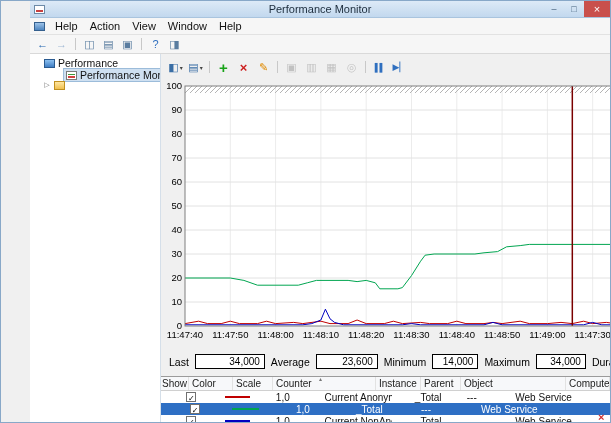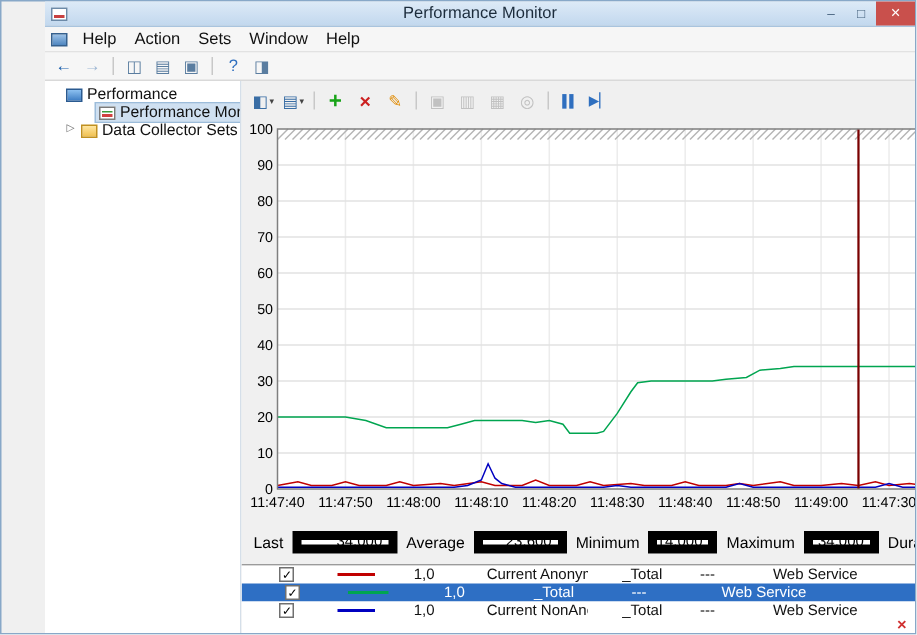--- a/index.html
+++ b/index.html
@@ -52,21 +52,21 @@
   .pbtn .dd { font-size:6px; color:#444; margin-left:1px; }
   [data-name="add-counter-icon"] { font-size:15px; font-weight:700; line-height:1; }
   [data-name="delete-counter-icon"] { font-size:13px; font-weight:700; line-height:1; }
   [data-name="freeze-display-icon"] { font-size:8px; font-weight:700; letter-spacing:-1px; }
   [data-name="update-data-icon"] { font-size:9px; }
 
   #chart-svg { flex:0 0 auto; display:block; }
 
   
   .stats { height:27px; display:flex; align-items:center; gap:6px; padding:8px 0 0 8px; font-size:10.5px; white-space:nowrap; overflow:hidden; flex:0 0 auto; }
-  .stat-box { height:15px; border:6px solid #000000; background:#fff; display:flex; align-items:center; justify-content:flex-end; padding:0 4px; font-size:10px; flex:0 0 auto; }
+  .stat-box { height:15px; border:1px solid #000000; background:#fff; display:flex; align-items:center; justify-content:flex-end; padding:0 4px; font-size:10px; flex:0 0 auto; }
   .sb-last { width:70px; } .sb-average { width:62px; } .sb-minimum { width:46px; } .sb-maximum { width:50px; }
   .sb-duration { flex:1 1 auto; min-width:8px; }
 
   
   .ctable { flex:1; background:#fff; border-top:1px solid #9b9b9b; margin-top:5px; font-size:10px; overflow:hidden; min-height:0; }
   .thead { display:flex; height:14px; background:#f7f8fa; border-bottom:1px solid #d0d0d0; color:#222; }
   .th { padding:0 3px; border-right:1px solid #e2e2e2; display:flex; align-items:center; position:relative; overflow:hidden; white-space:nowrap; }
   .sort { position:absolute; top:-2px; left:45%; font-size:6px; color:#777; }
   .trow { display:flex; height:12px; align-items:center; background:#fff; color:#111; }
   .trow.selected { background:#2e6fc4; color:#fff; }
@@ -97,21 +97,21 @@
       <span class="ctrl" data-name="minimize-button">–</span>
       <span class="ctrl" data-name="maximize-button">□</span>
       <span class="ctrl close" data-name="close-button">×</span>
     </span>
   </div>
 
   <div class="menubar" data-name="menu-bar">
     <span class="menu-winicon" data-name="console-window-icon"></span>
     <span class="menu-item" data-name="menu-file">Help</span>
     <span class="menu-item" data-name="menu-action">Action</span>
-    <span class="menu-item" data-name="menu-view">Sets</span>
+    <span class="menu-item" data-name="menu-view">View</span>
     <span class="menu-item" data-name="menu-window">Window</span>
     <span class="menu-item" data-name="menu-help">Help</span>
   </div>
 
   <div class="toolbar" id="top-toolbar" data-name="navigation-toolbar">
       <span class="tbtn" data-name="back-button">
         <span data-name="back-icon" style="color: rgb(31, 98, 174);">←</span>
       </span>
       <span class="tbtn" data-name="forward-button">
         <span data-name="forward-icon" style="color: rgb(159, 184, 212);">→</span>
@@ -148,21 +148,20 @@
         <span class="expander" data-name="expander-icon"></span>
         <span class="node selected">
             <span class="tree-icon icon-perfmon" data-name="performance-monitor-icon"></span>
             <span class="tree-label" data-name="tree-label">Performance Monitor</span>
           </span>
       </div>
       <div class="tree-item" data-name="tree-item-data-collector-sets" style="padding-left:12px">
         <span class="expander" data-name="expander-icon">▷</span>
         <span class="node">
             <span class="tree-icon icon-folder" data-name="data-collector-sets-icon"></span>
-            <span class="tree-label" data-name="tree-label">Data Collector Sets</span>
           </span>
       </div>
     </div>
 
     <div class="main">
       <div class="ptoolbar" id="perf-toolbar" data-name="perfmon-toolbar">
           <span class="pbtn" data-name="change-display-type-button">
             <span data-name="change-display-type-icon" style="color: rgb(58, 110, 165);">◧</span>
             <span class="dd" data-name="dropdown-arrow-icon">▾</span>
           </span>
@@ -348,20 +347,33 @@
         <span class="stat-box sb-average" data-name="average-value">23,600</span>
         <span class="stat-label" data-name="minimum-label">Minimum</span>
         <span class="stat-box sb-minimum" data-name="minimum-value">14,000</span>
         <span class="stat-label" data-name="maximum-label">Maximum</span>
         <span class="stat-box sb-maximum" data-name="maximum-value">34,000</span>
         <span class="stat-label" data-name="duration-label">Duration</span>
         <span class="stat-box sb-duration" data-name="duration-value"></span>
       </div>
 
       <div class="ctable" data-name="counter-table">
+        <div class="thead" data-name="counter-table-header">
+          <span class="th c-show" data-name="header-show">Show</span>
+          <span class="th c-color" data-name="header-color">Color</span>
+          <span class="th c-scale" data-name="header-scale">Scale</span>
+          <span class="th c-counter" data-name="header-counter">
+              <span data-name="header-counter-label">Counter</span>
+              <span class="sort" data-name="sort-ascending-icon">▴</span>
+            </span>
+          <span class="th c-instance" data-name="header-instance">Instance</span>
+          <span class="th c-parent" data-name="header-parent">Parent</span>
+          <span class="th c-object" data-name="header-object">Object</span>
+          <span class="th c-computer" data-name="header-computer">Computer</span>
+        </div>
 
         <div class="trow" data-name="counter-row">
           <span class="cell c-show">
               <span class="checkbox" data-name="show-checkbox">
                 <span class="check" data-name="check-icon"></span>
               </span>
             </span>
           <span class="cell c-color">
               <span class="color-sample" data-name="counter-color-sample" style="background: rgb(192, 0, 0);"></span>
             </span>

